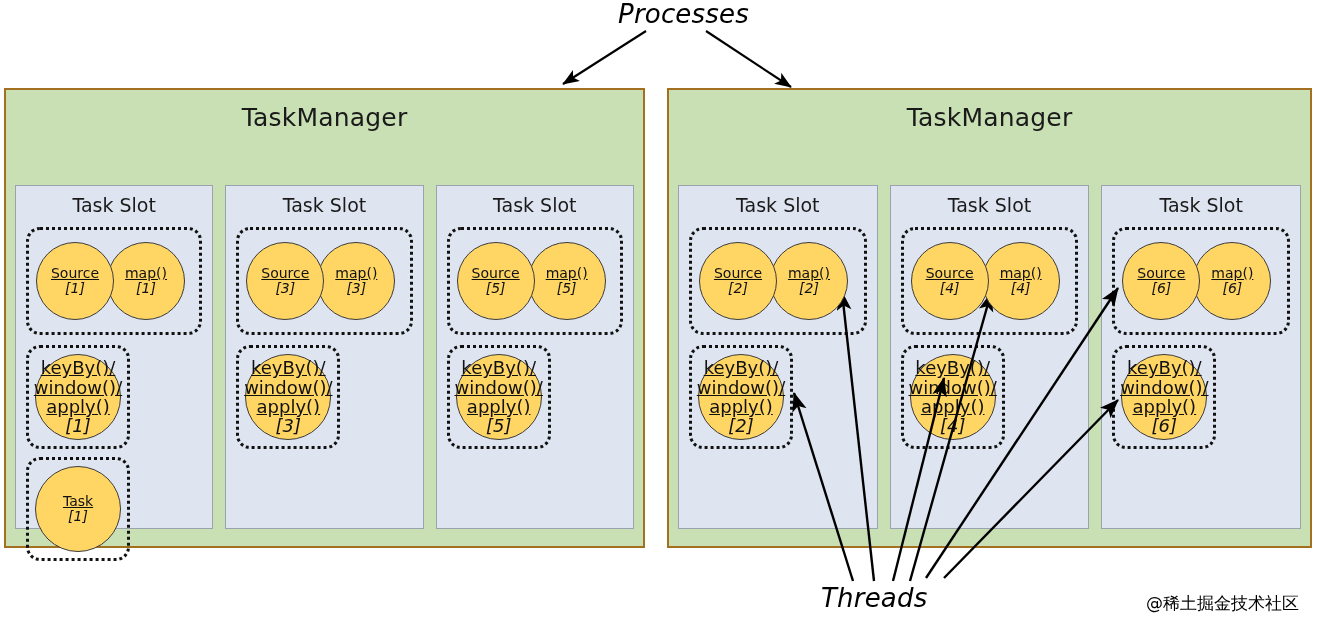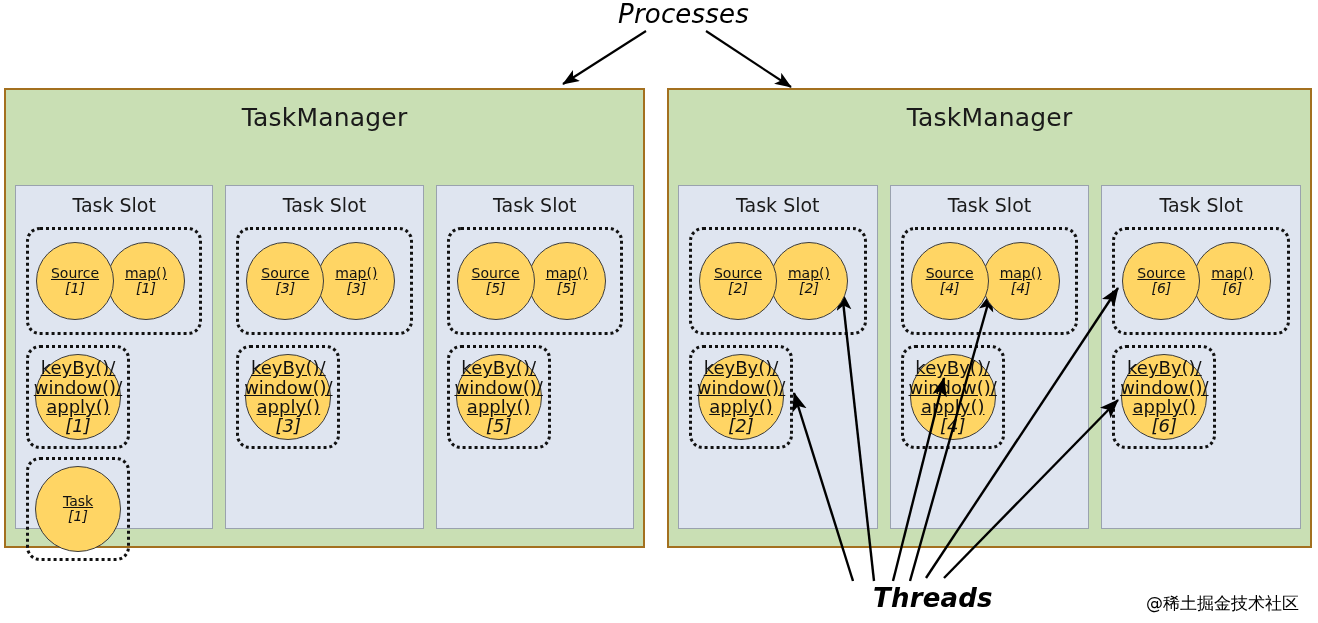--- a/index.html
+++ b/index.html
@@ -22,21 +22,21 @@
   .annot-label {
     position: absolute;
     font-style: italic;
     font-size: 26px;
     color: #000000;
     white-space: nowrap;
     letter-spacing: 0.2px;
     text-align: center;
   }
   #processes-label { left: 618px; top: -1px; }
-  #threads-label   { left: 873px; top: 583px; font-weight: bold; }
+  #threads-label   { left: 821px; top: 583px; }
 
   .watermark {
     position: absolute;
     left: 1146px;
     top: 592px;
     font-size: 17px;
     color: #000000;
     white-space: nowrap;
     font-family: "DejaVu Sans", "Liberation Sans", sans-serif;
   }

